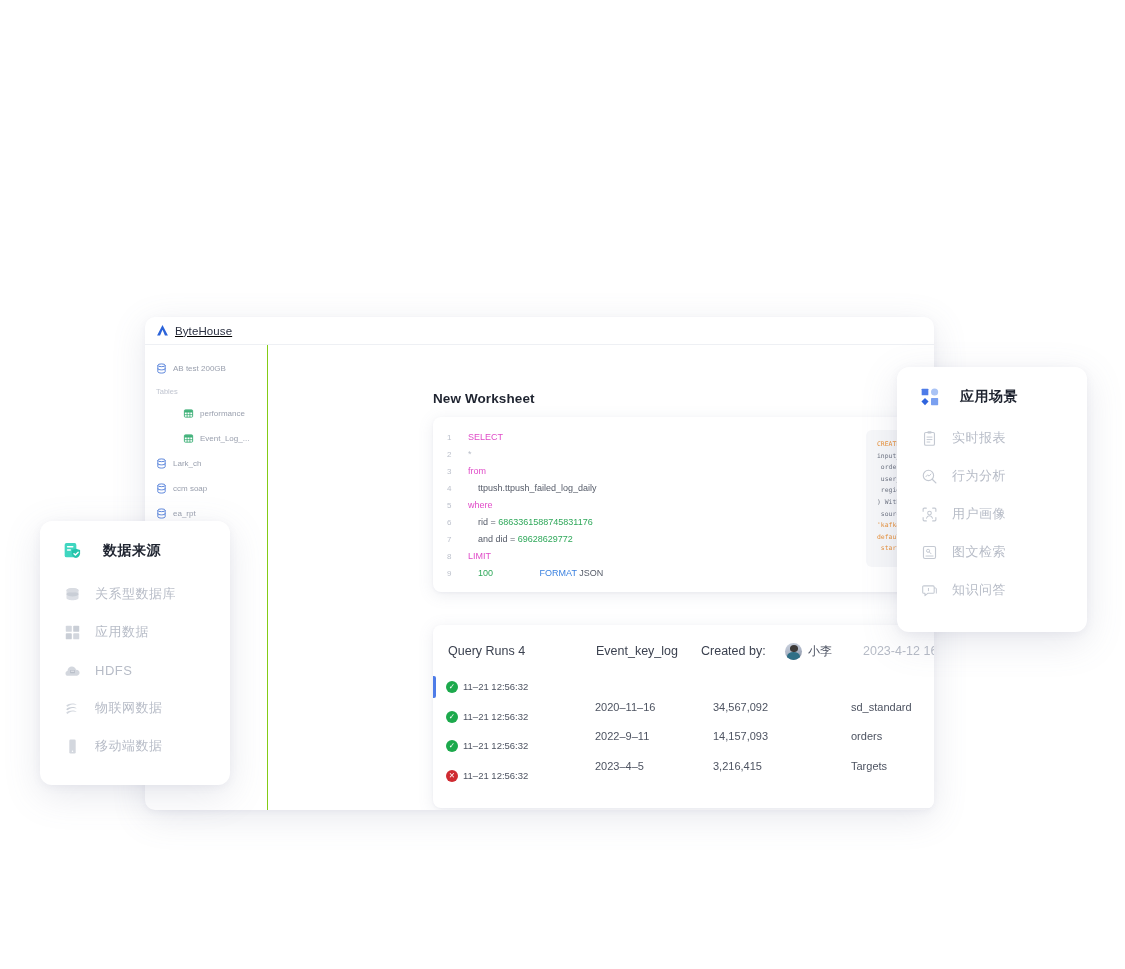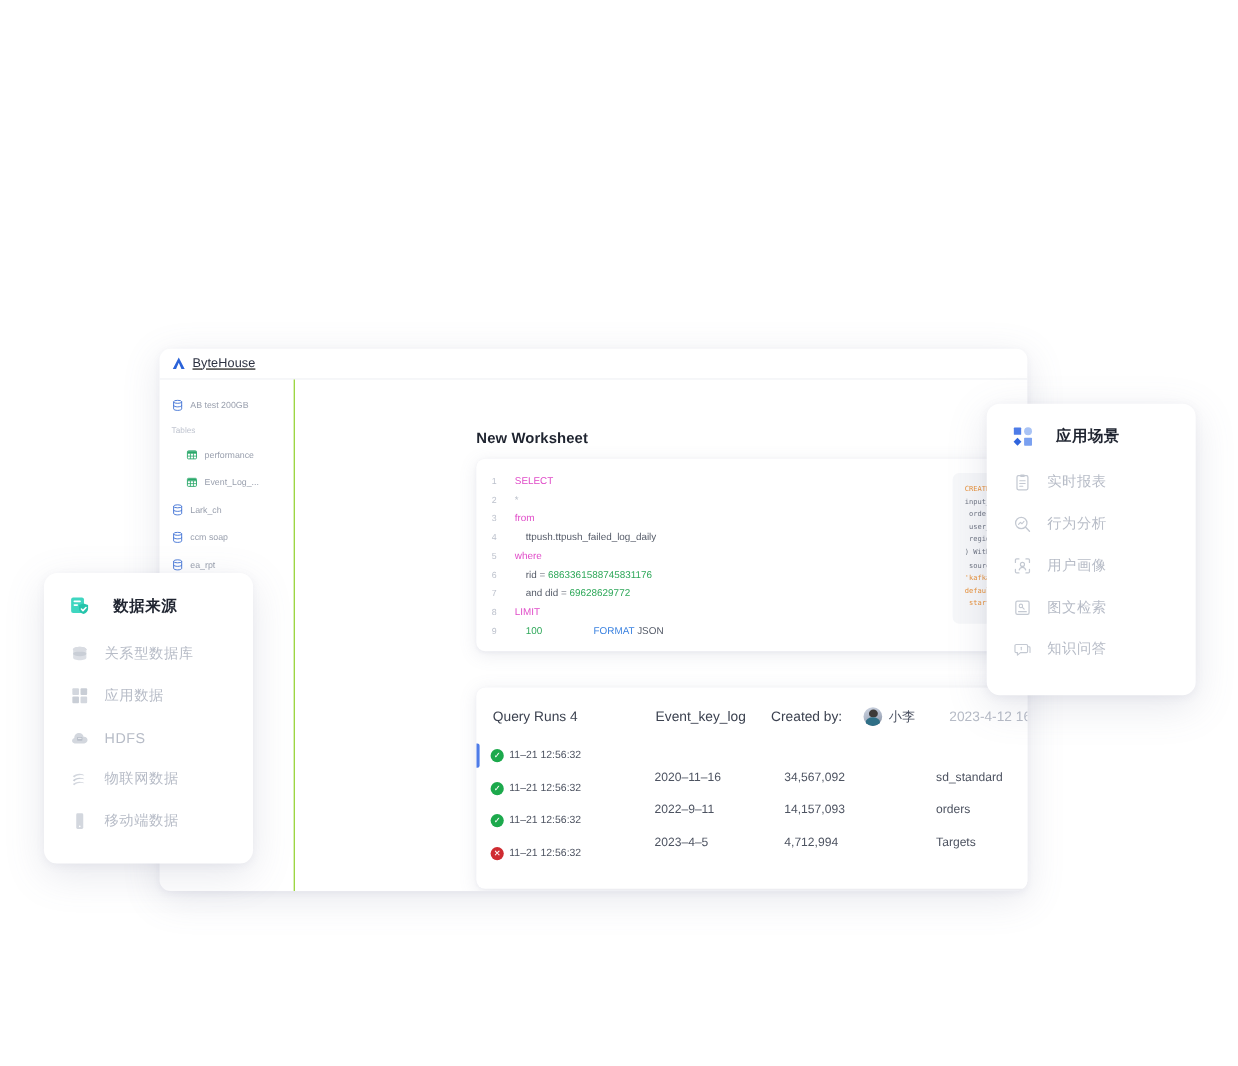--- a/index.html
+++ b/index.html
@@ -39,21 +39,21 @@
     width: 123px; height: 465px;
     border-right: 1px solid #84cc16;
     padding-top: 11px;
   }
   .side-row {
     display: flex; align-items: center; gap: 6px;
     height: 25px; padding-left: 11px;
     font-size: 8px; color: #9aa0ae;
     white-space: nowrap;
   }
-  .side-row.indent { padding-left: 24px; }
+  .side-row.indent { padding-left: 38px; }
   .side-row.section {
     font-size: 7.5px; color: #c0c5d0; height: 20px; padding-left: 11px;
   }
   .side-ico { width: 11px; height: 11px; flex: 0 0 11px; }
 
   
   #content { position: absolute; left: 123px; top: 28px; right: 0; bottom: 0; }
   #worksheet-title {
     position: absolute; left: 165px; top: 46px;
     font-size: 13.5px; font-weight: bold; color: #1f2430;
@@ -322,21 +322,21 @@
               <div class="st-ico st-ok">✓</div>
               <div class="r-time">11–21 12:56:32</div>
               <div class="r-date">2022–9–11</div>
               <div class="r-cnt">14,157,093</div>
               <div class="r-tgt">orders</div>
             </div>
             <div class="rrow">
               <div class="st-ico st-fail">✕</div>
               <div class="r-time">11–21 12:56:32</div>
               <div class="r-date">2023–4–5</div>
-              <div class="r-cnt">4,712,994</div>
+              <div class="r-cnt">3,216,415</div>
               <div class="r-tgt">Targets</div>
             </div>
           </div>
       </div>
     </div>
   </div>
 
   <div id="card-left" class="float-card">
     <div class="fc-head">
       <span class="fc-ico">

